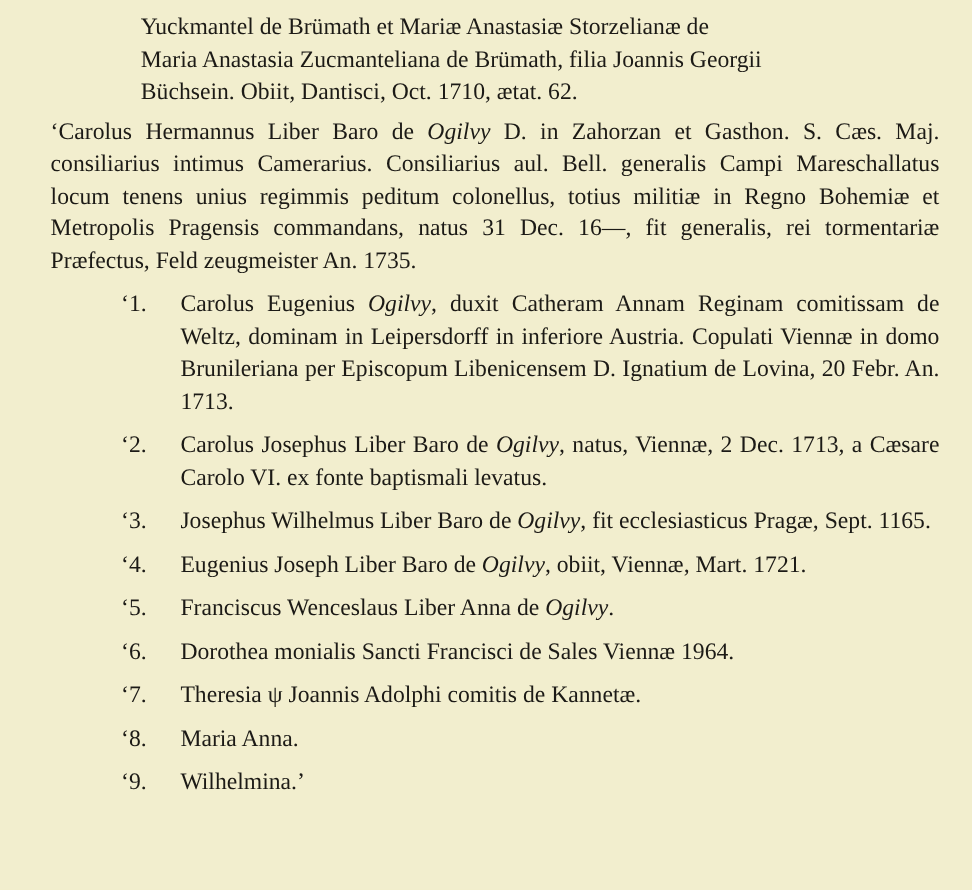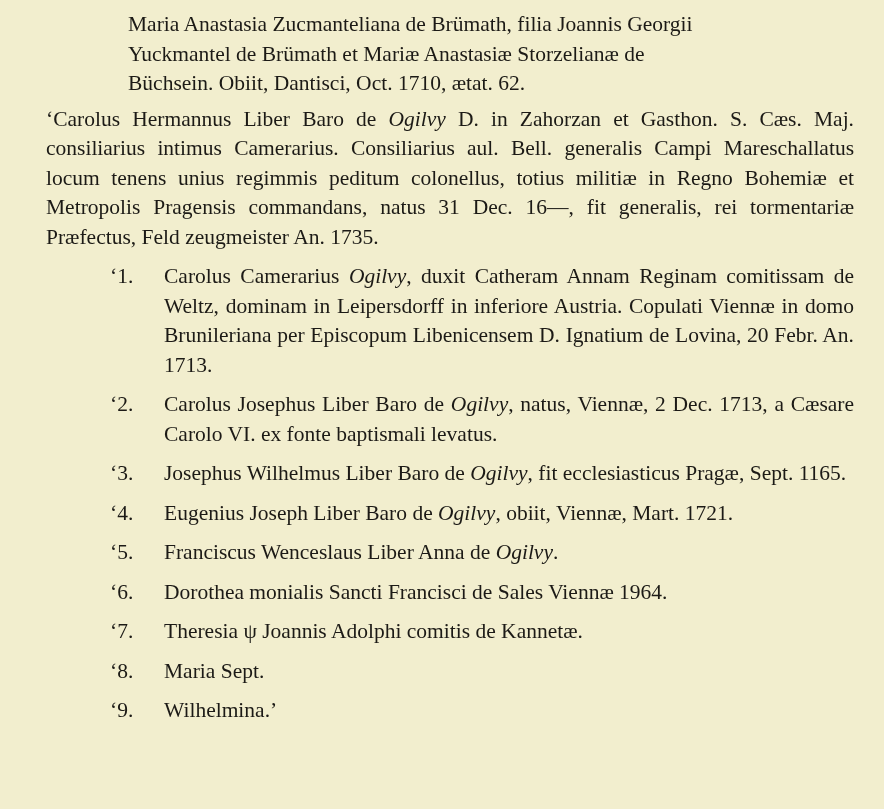--- a/index.html
+++ b/index.html
@@ -61,36 +61,36 @@
   }
   i, .it {
     font-style: italic;
   }
 </style>
 </head>
 <body>
 
 <div class="page">
 
+  <div class="para hang-top">
+    <span>Yuckmantel de Brümath et Mariæ Anastasiæ Storzelianæ de</span>
+  </div>
   <div class="para block-top">
     <span>Maria Anastasia Zucmanteliana de Brümath, filia Joannis Georgii</span>
-  </div>
-  <div class="para hang-top">
-    <span>Yuckmantel de Brümath et Mariæ Anastasiæ Storzelianæ de</span>
   </div>
   <div class="para hang-top">
     <span>Büchsein.   Obiit, Dantisci, Oct. 1710, ætat. 62.</span>
   </div>
 
   <div class="para block-main">
     <span>‘</span><span>Carolus Hermannus Liber Baro de </span><i>Ogilvy</i><span> D. in Zahorzan et Gasthon. S. Cæs. Maj. consiliarius intimus Camerarius.   Consiliarius aul. Bell.  generalis Campi Mareschallatus locum tenens unius regimmis peditum colonellus, totius militiæ in Regno Bohemiæ et Metropolis Pragensis commandans, natus 31 Dec. 16—, fit generalis, rei tormentariæ Præfectus, Feld zeugmeister An. 1735.</span>
   </div>
 
   <div class="para numitem numitem-hang">
-    <span class="num">‘1.</span><span>Carolus Camerarius </span><i>Ogilvy</i><span>, duxit Catheram Annam Reginam comitissam de Weltz, dominam in Leipersdorff in inferiore Austria.   Copulati Viennæ in domo Brunileriana per Episcopum Libenicensem D. Ignatium de Lovina, 20 Febr. An. 1713.</span>
+    <span class="num">‘1.</span><span>Carolus Eugenius </span><i>Ogilvy</i><span>, duxit Catheram Annam Reginam comitissam de Weltz, dominam in Leipersdorff in inferiore Austria.   Copulati Viennæ in domo Brunileriana per Episcopum Libenicensem D. Ignatium de Lovina, 20 Febr. An. 1713.</span>
   </div>
 
   <div class="para numitem numitem-hang">
     <span class="num">‘2.</span><span>Carolus Josephus Liber Baro de </span><i>Ogilvy</i><span>, natus, Viennæ, 2 Dec. 1713, a Cæsare Carolo VI. ex fonte baptismali levatus.</span>
   </div>
 
   <div class="para numitem numitem-hang">
     <span class="num">‘3.</span><span>Josephus Wilhelmus Liber Baro de </span><i>Ogilvy</i><span>, fit ecclesiasticus Pragæ, Sept. 1165.</span>
   </div>
 
@@ -104,20 +104,20 @@
 
   <div class="para numitem numitem-hang">
     <span class="num">‘6.</span><span>Dorothea monialis Sancti Francisci de Sales Viennæ 1964.</span>
   </div>
 
   <div class="para numitem numitem-hang">
     <span class="num">‘7.</span><span>Theresia ψ Joannis Adolphi comitis de Kannetæ.</span>
   </div>
 
   <div class="para numitem numitem-hang">
-    <span class="num">‘8.</span><span>Maria Sept.</span>
+    <span class="num">‘8.</span><span>Maria Anna.</span>
   </div>
 
   <div class="para numitem numitem-hang">
     <span class="num">‘9.</span><span>Wilhelmina.’</span>
   </div>
 
 </div>
 
 </body></html>

